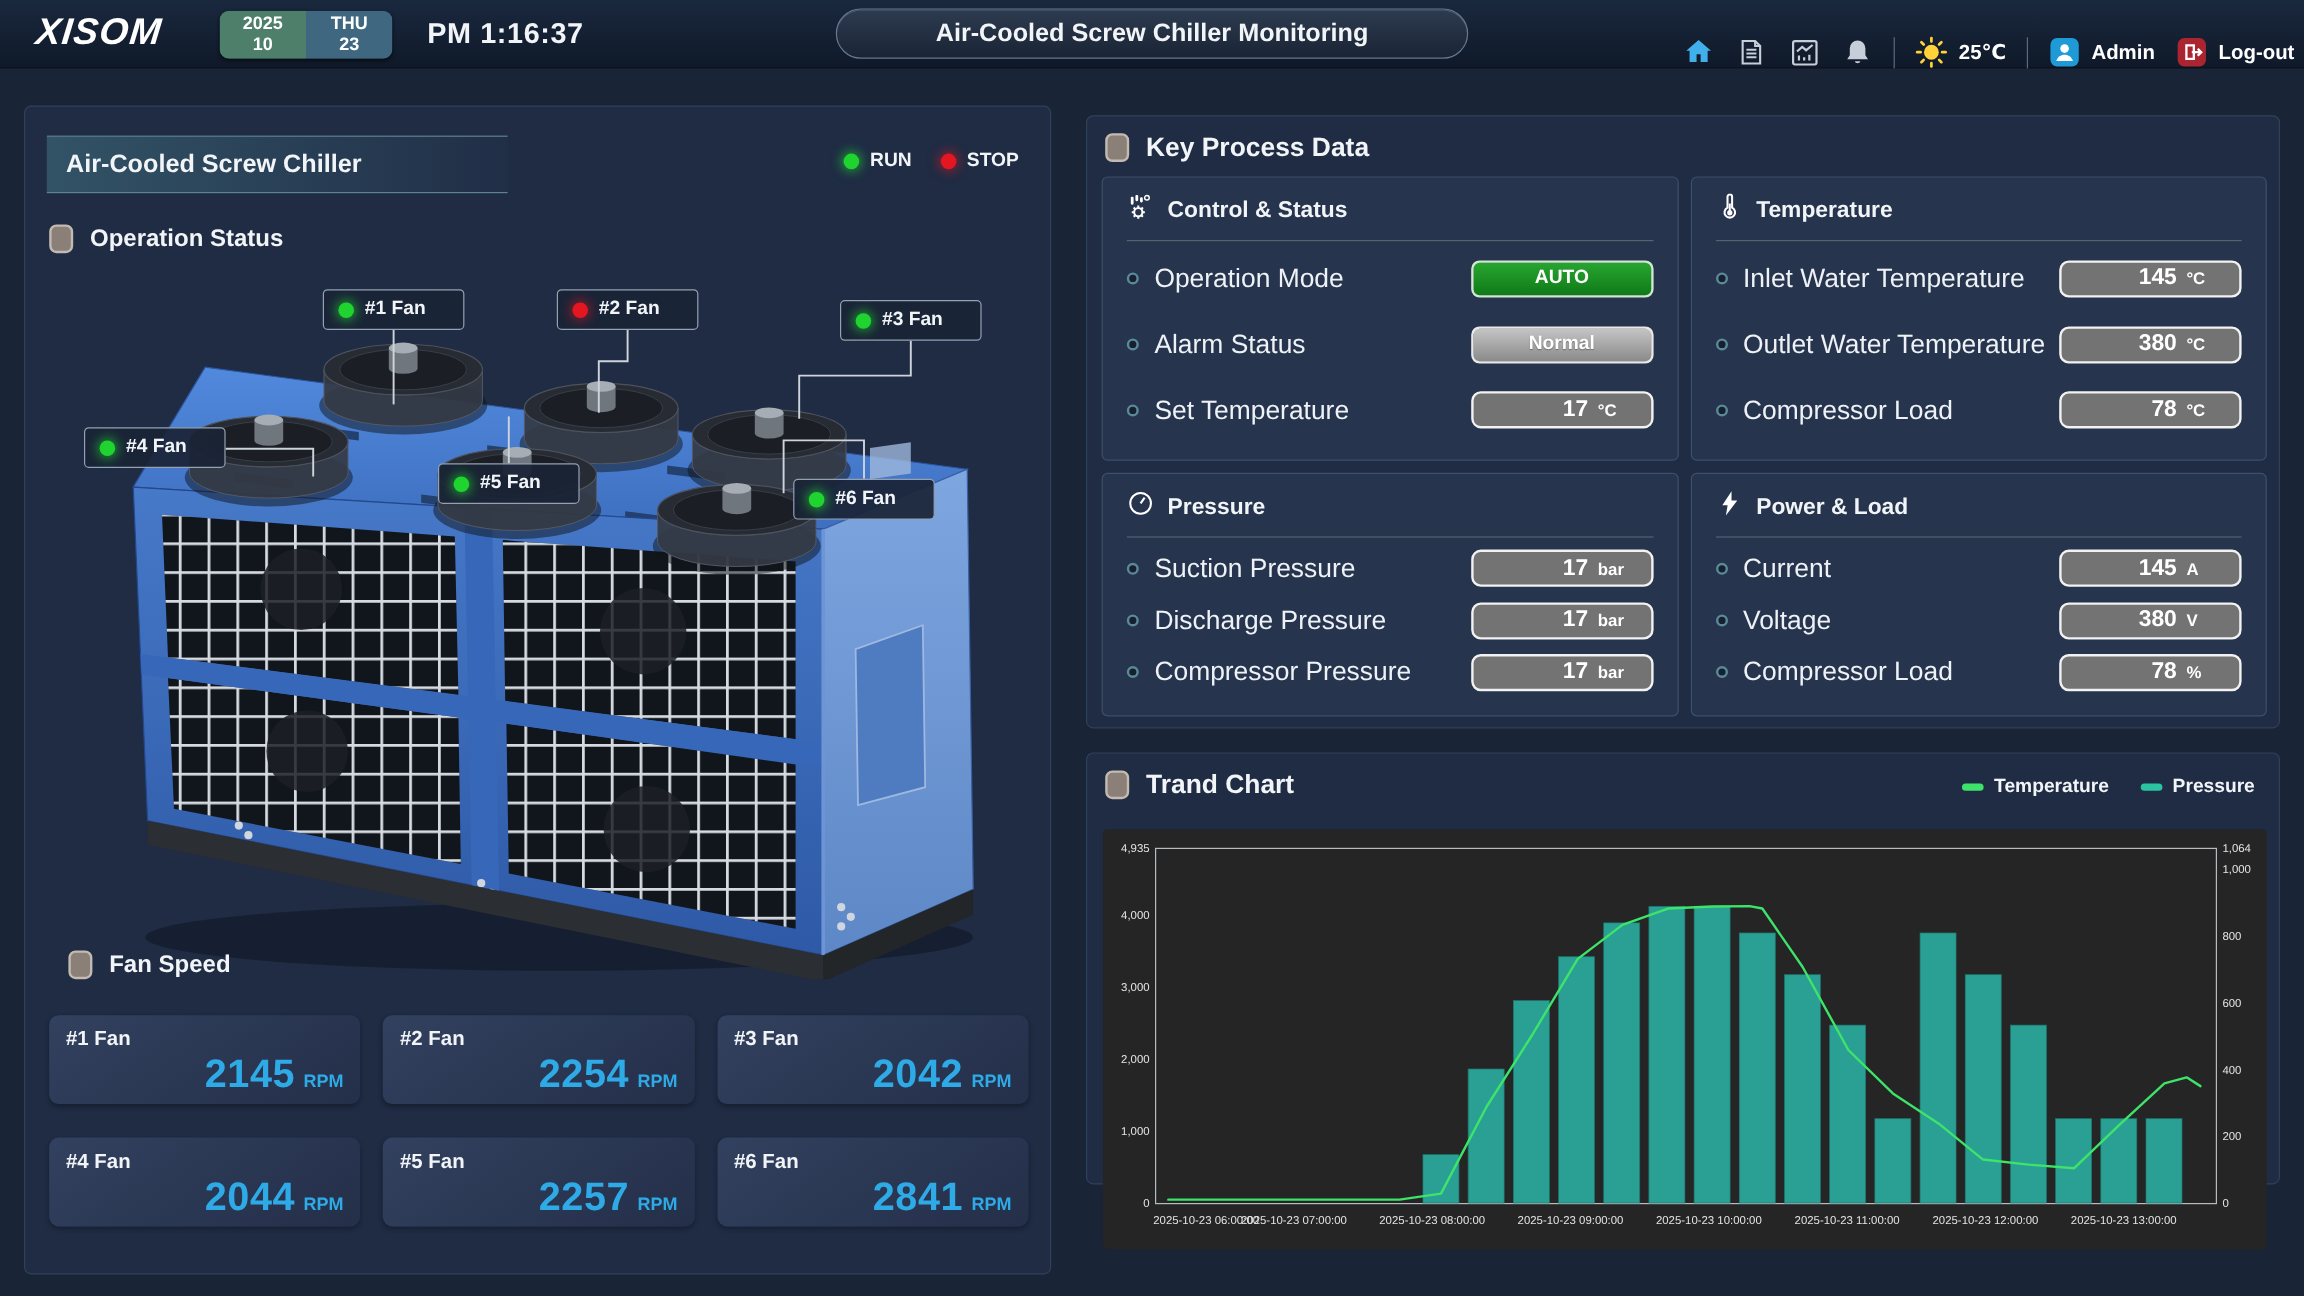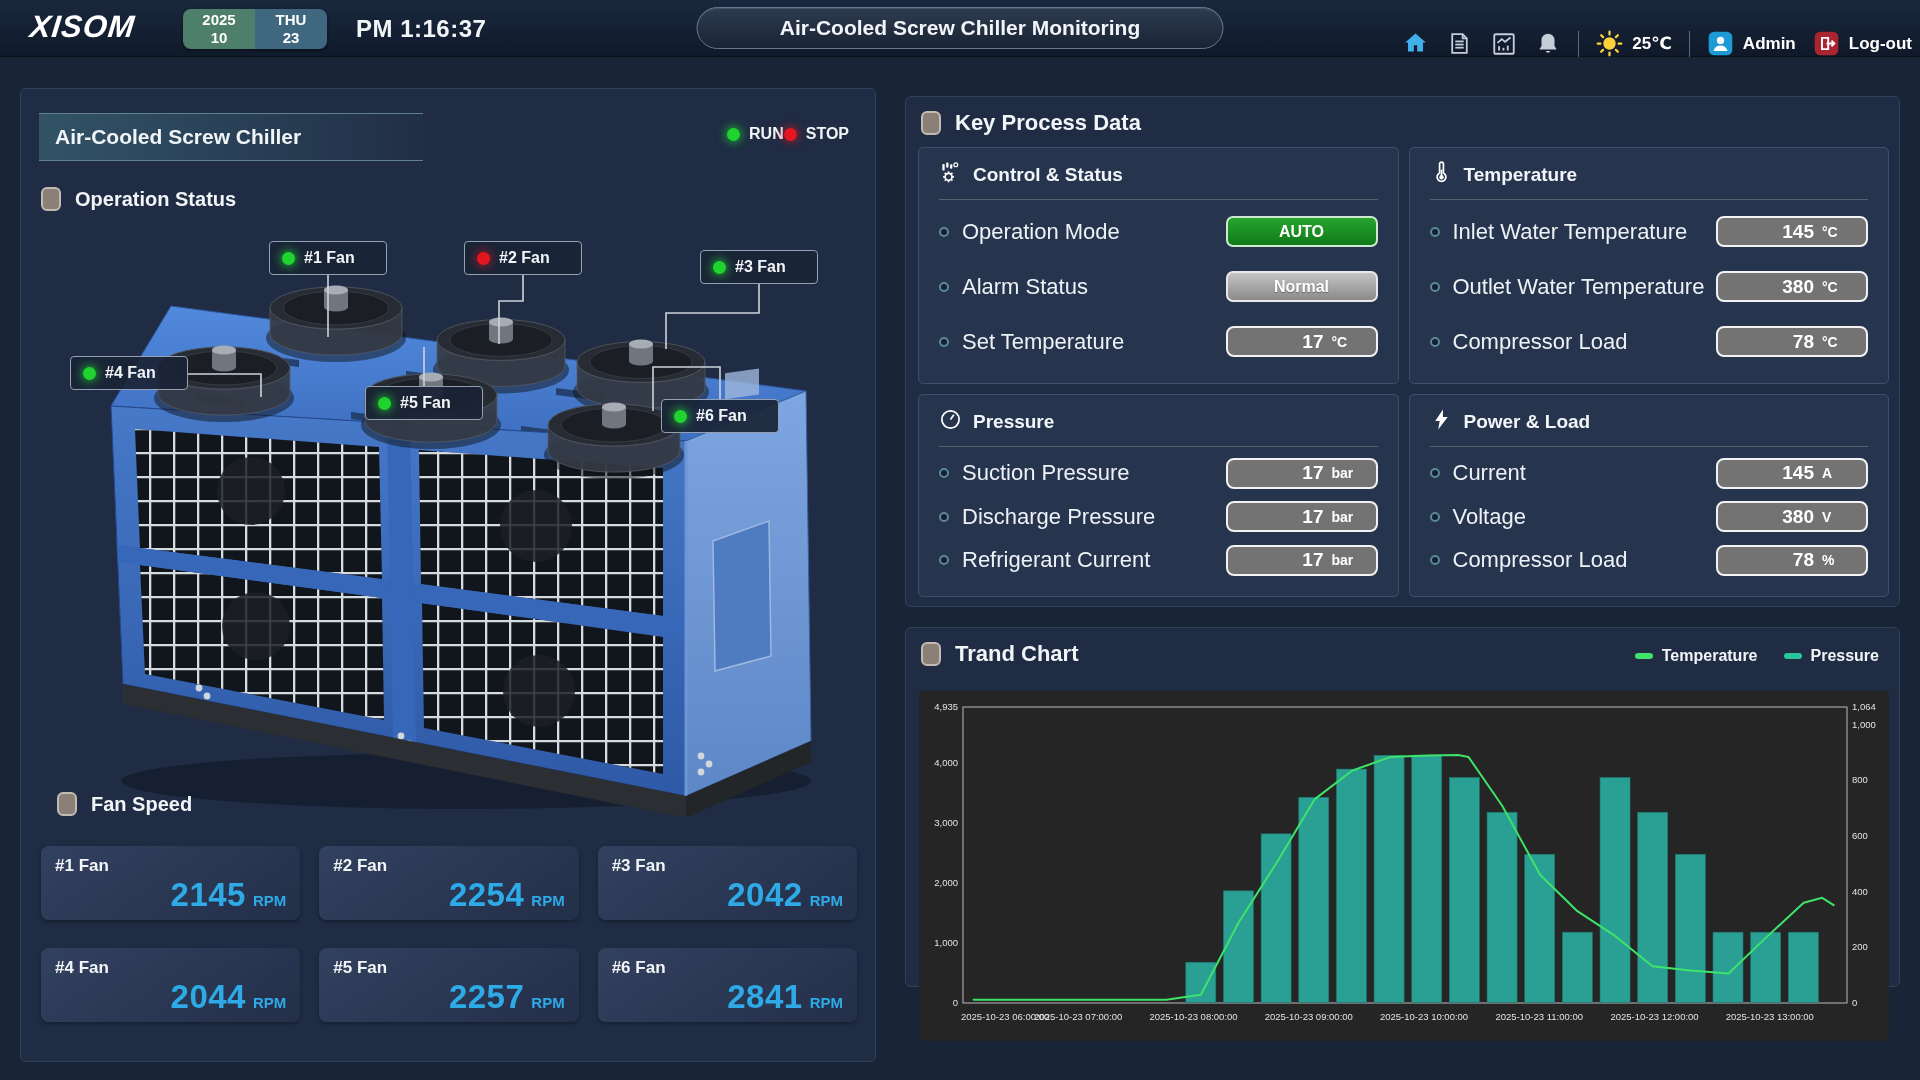--- a/index.html
+++ b/index.html
@@ -34,21 +34,21 @@
   .trend-panel{left:905px;top:627px;width:995px;height:360px;}
   .sq-icon{width:20px;height:24px;border-radius:6px;background:#8b8078;border:2px solid #c3bab2;flex:0 0 auto;}
   .section-label{position:absolute;display:flex;align-items:center;gap:14px;font-size:20px;font-weight:bold;}
   .panel-header{position:absolute;left:15px;top:13px;display:flex;align-items:center;gap:14px;
     font-size:22px;font-weight:bold;}
   
   .lp-title{position:absolute;left:18px;top:24px;width:384px;height:48px;display:flex;align-items:center;
     padding-left:16px;font-size:21px;font-weight:bold;
     background:linear-gradient(90deg,rgba(74,130,144,.45),rgba(42,64,88,.12));
     border-top:1px solid #5d8391;border-bottom:1px solid #5d8391;}
-  .runstop{position:absolute;right:26px;top:36px;display:flex;align-items:flex-end;
+  .runstop{position:absolute;right:26px;top:36px;display:flex;align-items:flex-end;gap:24px;
     font-size:16px;font-weight:bold;}
   .rs-item{display:flex;align-items:center;gap:9px;}
   .dot{width:13px;height:13px;border-radius:50%;}
   .dot.run{background:#1fd42f;box-shadow:0 0 9px 2px rgba(31,212,47,.65);}
   .dot.stop{background:#e31621;box-shadow:0 0 9px 2px rgba(227,22,33,.55);}
   .chiller-svg{position:absolute;left:80px;top:147px;width:720px;height:580px;}
   .leader-svg{position:absolute;left:0;top:0;width:856px;height:974px;pointer-events:none;}
   .fan-badge{position:absolute;height:34px;width:118px;display:flex;align-items:center;gap:9px;padding:0 12px;
     background:rgba(26,36,54,.93);border:1px solid #93a1b3;border-radius:4px;font-size:16px;font-weight:bold;
     cursor:pointer;}
@@ -529,21 +529,21 @@
             <div class="q-row">
               <span class="bullet"></span>
               <span class="q-label">Discharge Pressure</span>
               <div class="val-display">
                 <span class="vd-num">17</span>
                 <span class="vd-unit">bar</span>
               </div>
             </div>
             <div class="q-row">
               <span class="bullet"></span>
-              <span class="q-label">Refrigerant Current</span>
+              <span class="q-label">Compressor Pressure</span>
               <div class="val-display">
                 <span class="vd-num">17</span>
                 <span class="vd-unit">bar</span>
               </div>
             </div>
           </div>
       </div>
 
       <div class="quad">
         <div class="quad-head">

